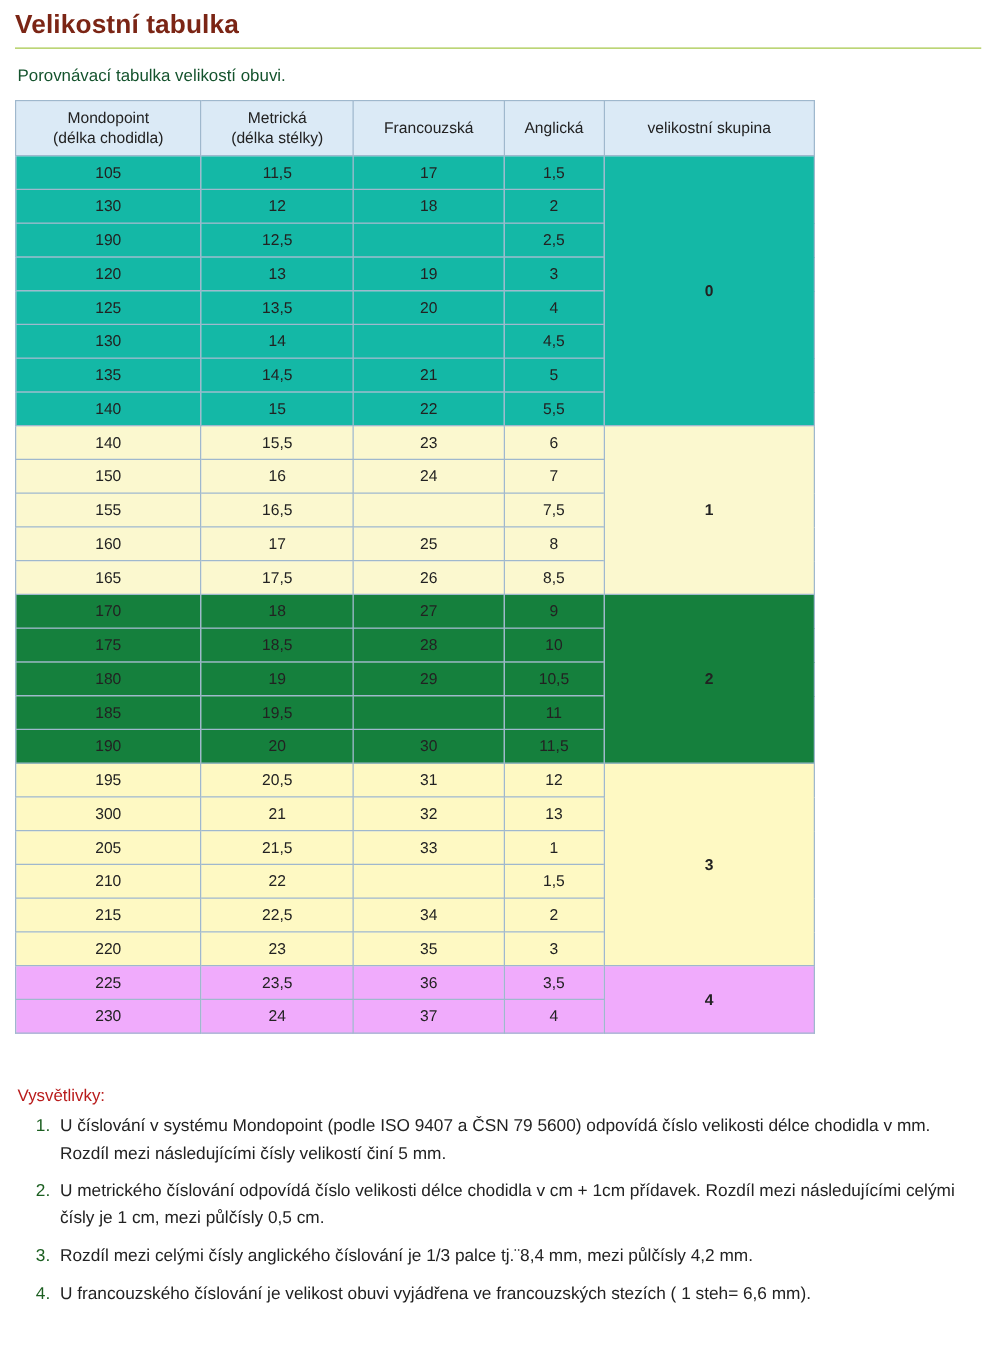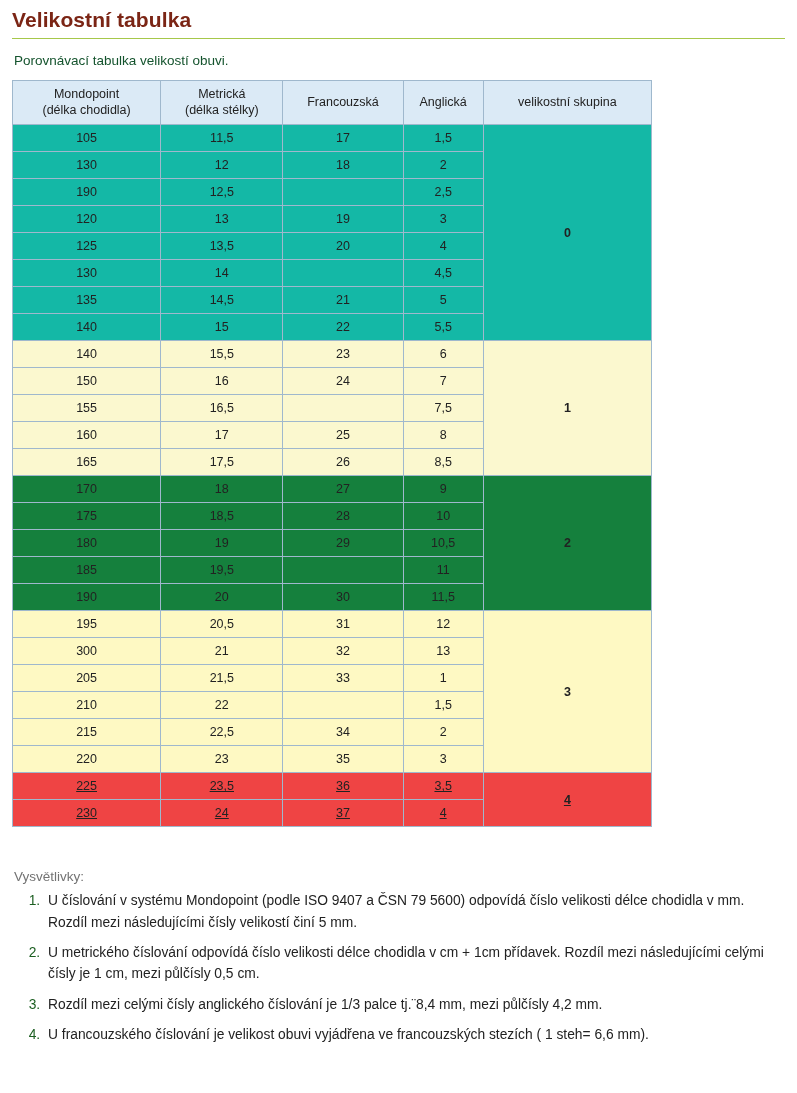--- a/index.html
+++ b/index.html
@@ -62,31 +62,31 @@
   col.c1 { width: 148px; }
   col.c2 { width: 122px; }
   col.c3 { width: 120px; }
   col.c4 { width: 80px; }
   col.c5 { width: 168px; }
 
   .g0 { background: #14b8a6; }
   .g1 { background: #fbf8cf; }
   .g2 { background: #15803d; }
   .g3 { background: #fef9c3; }
-  .g4 { background: #ef4444; text-decoration: underline; }
+  .g4 { background: #f0abfc; }
 
   td.group {
     font-weight: bold;
     font-size: 14.5px;
   }
 
   .legend-title {
     margin: 42px 0 6px 2px;
     font-size: 13.5px;
-    color: #737373;
+    color: #b91c1c;
   }
   ol.legend {
     margin: 0 0 11px 4px;
     padding-left: 28px;
   }
   ol.legend li {
     font-size: 13.8px;
     line-height: 1.55;
     color: #1b5e20;
     margin-bottom: 9px;

